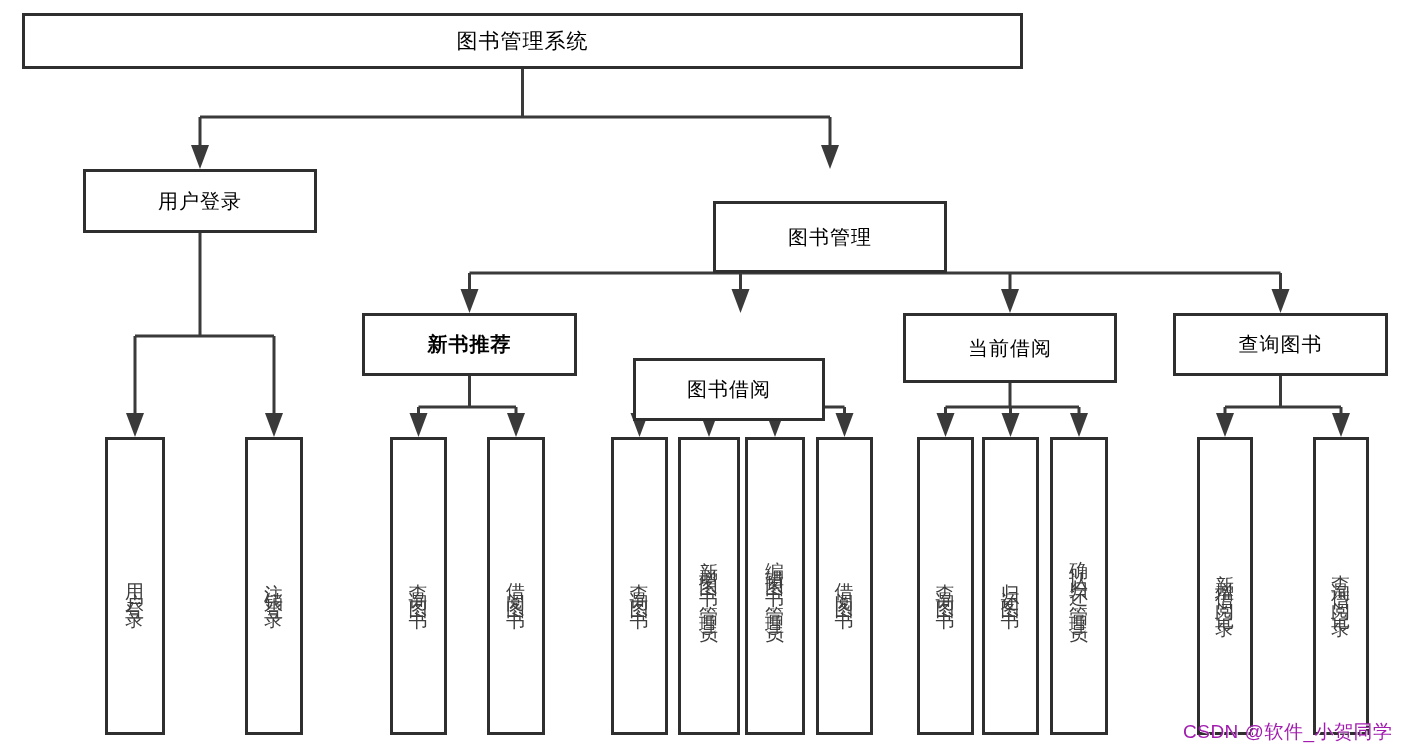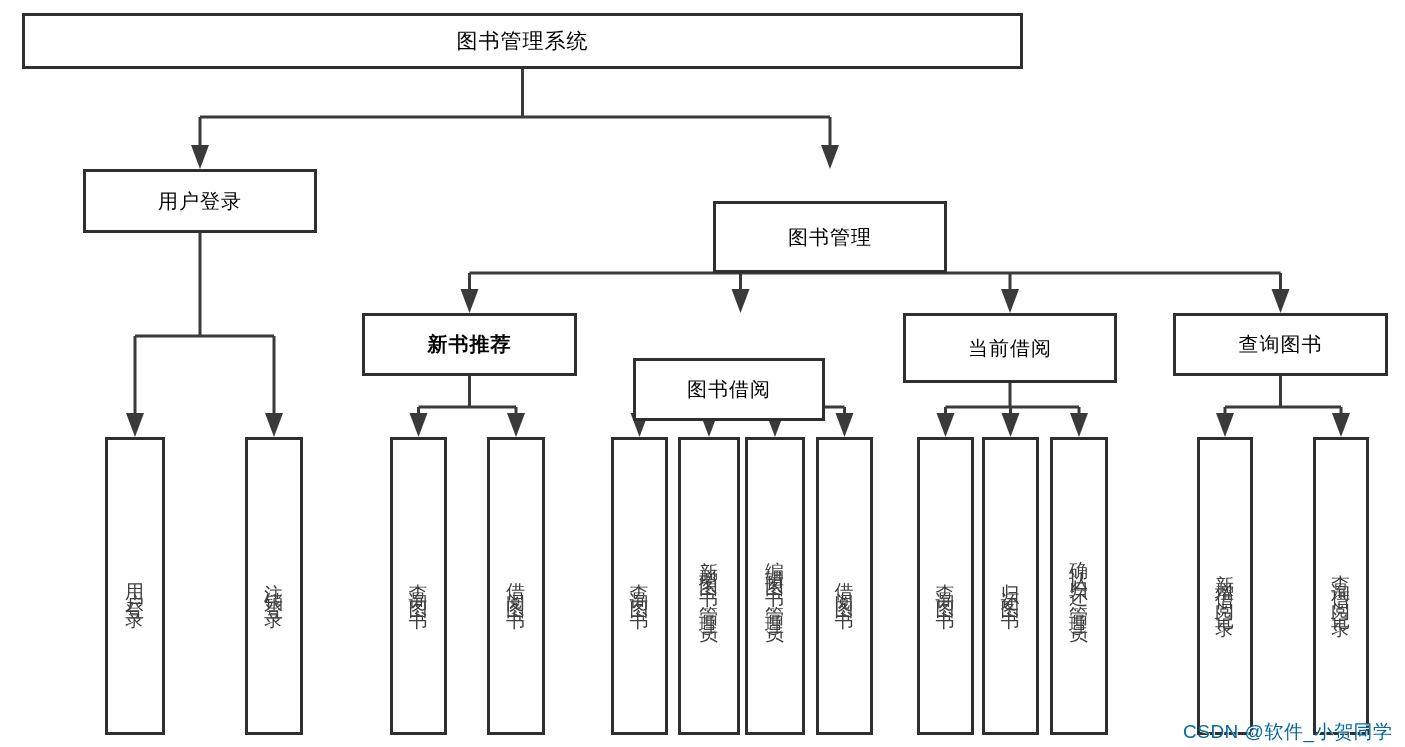--- a/index.html
+++ b/index.html
@@ -72,21 +72,21 @@
   #l10 { left: 982px;  width: 57px; }
   #l11 { left: 1050px; width: 58px; }
   #l12 { left: 1197px; width: 56px; }
   #l13 { left: 1313px; width: 56px; }
 
   .watermark {
     position: absolute;
     left: 1183px;
     top: 719px;
     font-size: 19px;
-    color: #0369a1;
+    color: #a21caf;
     letter-spacing: 0.5px;
     white-space: nowrap;
     text-shadow: 1px 1px 0 #ffffff;
     text-align: center;
   }
 </style>
 </head>
 <body>
 
 <div class="canvas">

